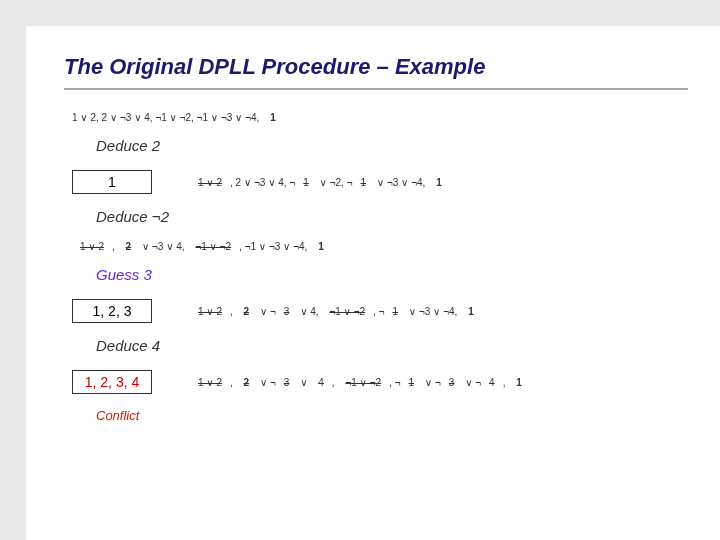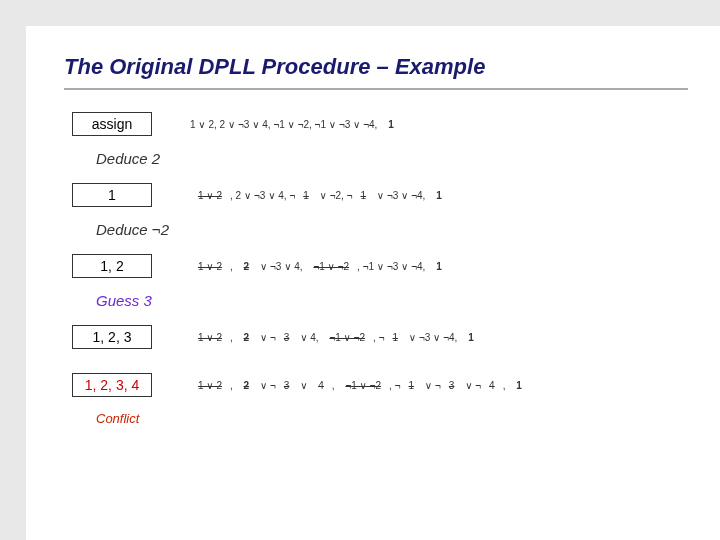--- a/index.html
+++ b/index.html
@@ -77,49 +77,48 @@
     .f .strike { text-decoration: line-through; }
   </style>
 </head>
 <body>
 
 <div class="slide">
   <div class="title">The Original DPLL Procedure – Example</div>
   <hr class="title-underline">
 
   <div class="row">
-    <div class="assign-box">assign</div>
     <div class="f">
       1 ∨ 2,&nbsp;2 ∨ ¬3 ∨ 4,&nbsp;¬1 ∨ ¬2,&nbsp;¬1 ∨ ¬3 ∨ ¬4,&nbsp;<span class="bold">1</span>
     </div>
   </div>
   <div class="deduce-label">Deduce 2</div>
 
   <div class="row">
     <div class="assign-box">1</div>
     <div class="f">
       <span class="strike">1 ∨ 2</span>,&nbsp;2 ∨ ¬3 ∨ 4,&nbsp;¬<span class="strike">1</span> ∨ ¬2,&nbsp;¬<span class="strike">1</span> ∨ ¬3 ∨ ¬4,&nbsp;<span class="bold">1</span>
     </div>
   </div>
   <div class="deduce-label">Deduce ¬2</div>
 
   <div class="row">
-    <div class="assign-box">1, 2</div>
     <div class="f">
       <span class="strike">1 ∨ 2</span>,&nbsp;<span class="strike bold">2</span> ∨ ¬3 ∨ 4,&nbsp;<span class="strike">¬1 ∨ ¬2</span>,&nbsp;¬1 ∨ ¬3 ∨ ¬4,&nbsp;<span class="bold">1</span>
     </div>
   </div>
   <div class="guess-label">Guess 3</div>
 
   <div class="row">
     <div class="assign-box">1, 2, 3</div>
     <div class="f">
       <span class="strike">1 ∨ 2</span>,&nbsp;<span class="strike bold">2</span> ∨ ¬<span class="strike">3</span> ∨ 4,&nbsp;<span class="strike">¬1 ∨ ¬2</span>,&nbsp;¬<span class="strike">1</span> ∨ ¬3 ∨ ¬4,&nbsp;<span class="bold">1</span>
     </div>
   </div>
+  <div class="deduce-label">Deduce 4</div>
 
   <div class="row">
     <div class="assign-box highlight-red">1, 2, 3, 4</div>
     <div class="f">
       <span class="strike">1 ∨ 2</span>,&nbsp;<span class="strike bold">2</span> ∨ ¬<span class="strike">3</span> ∨ <span class="strike">4</span>,&nbsp;<span class="strike">¬1 ∨ ¬2</span>,&nbsp;¬<span class="strike">1</span> ∨ ¬<span class="strike">3</span> ∨ ¬<span class="strike">4</span>,&nbsp;<span class="bold">1</span>
     </div>
   </div>
   <div class="conflict-label">Conflict</div>
 </div>
 

